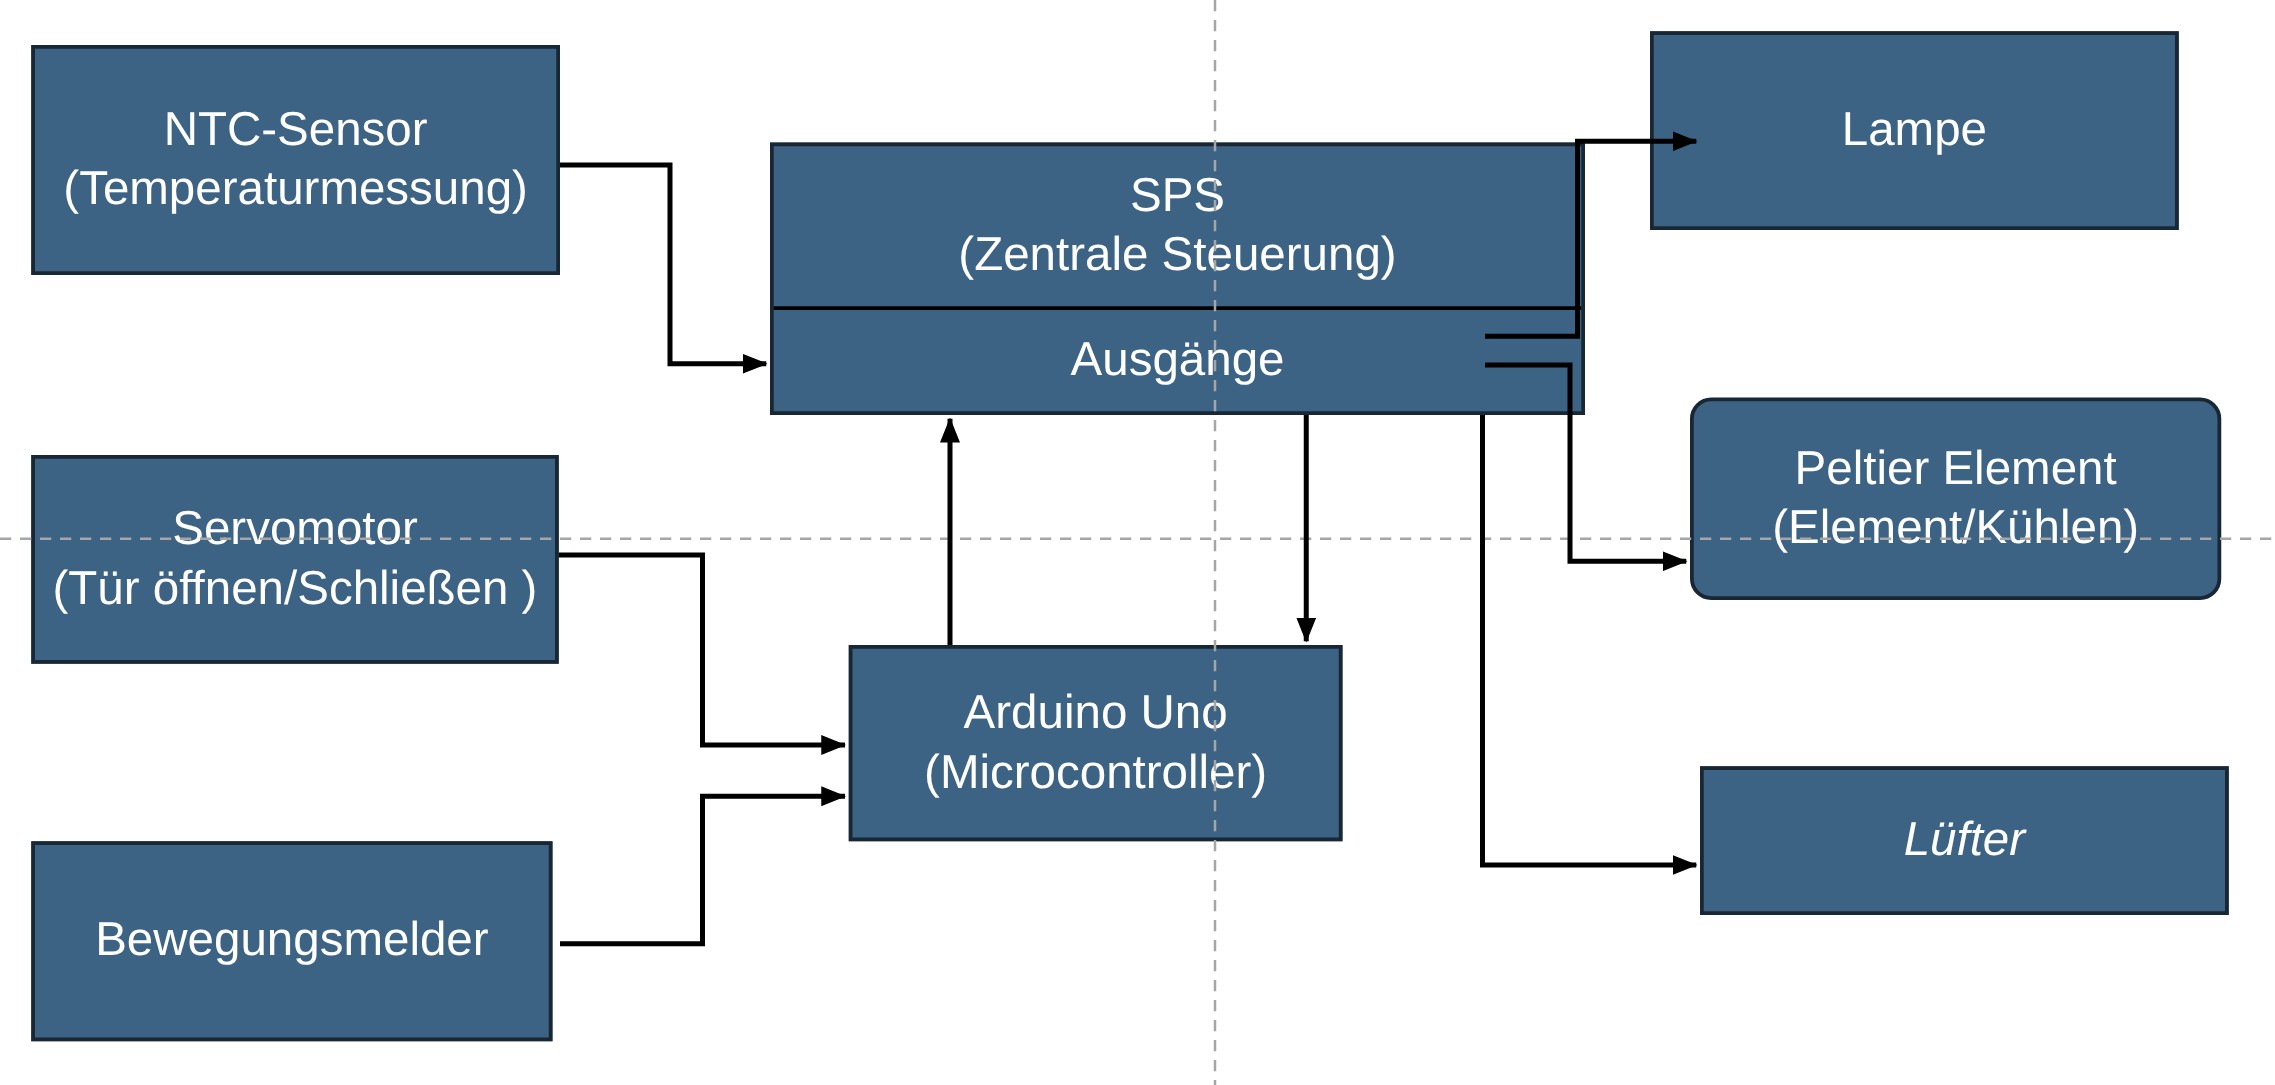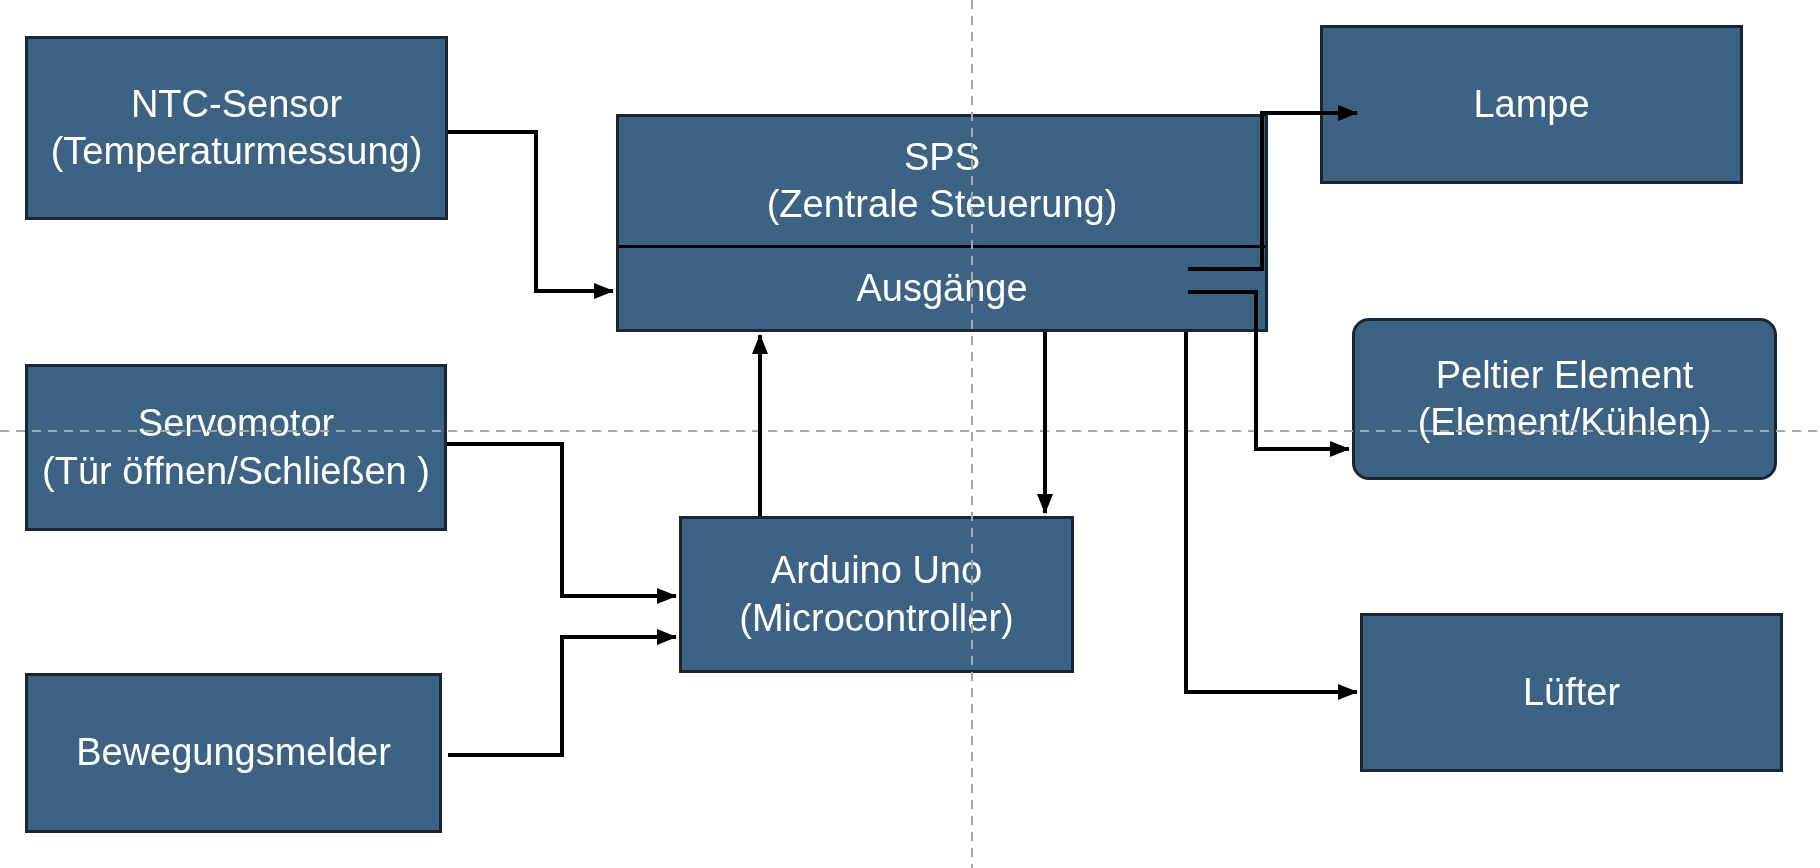--- a/index.html
+++ b/index.html
@@ -98,21 +98,21 @@
     </div>
   </div>
 
   <div class="box" style="left:1352px;top:318px;width:425px;height:162px;border-radius:17px;">
     <div class="box-label">
       <span>Peltier Element</span>
       <span>(Element/Kühlen)</span>
     </div>
   </div>
 
-  <div class="box" style="left:1360px;top:613px;width:423px;height:159px;">
+  <div class="box" style="left:1360px;top:613px;width:423px;height:119px;font-style:italic;">
     <div class="box-label">
       <span>Lüfter</span>
 
     </div>
   </div>
 
   <svg id="overlay" viewBox="0 0 1820 868" xmlns="http://www.w3.org/2000/svg">
     <defs>
       <marker id="arrow" markerUnits="userSpaceOnUse" markerWidth="20" markerHeight="16" viewBox="0 0 20 16" refX="19" refY="8" orient="auto">
         <path d="M0,0 L20,8 L0,16 Z" fill="#000000"></path>

